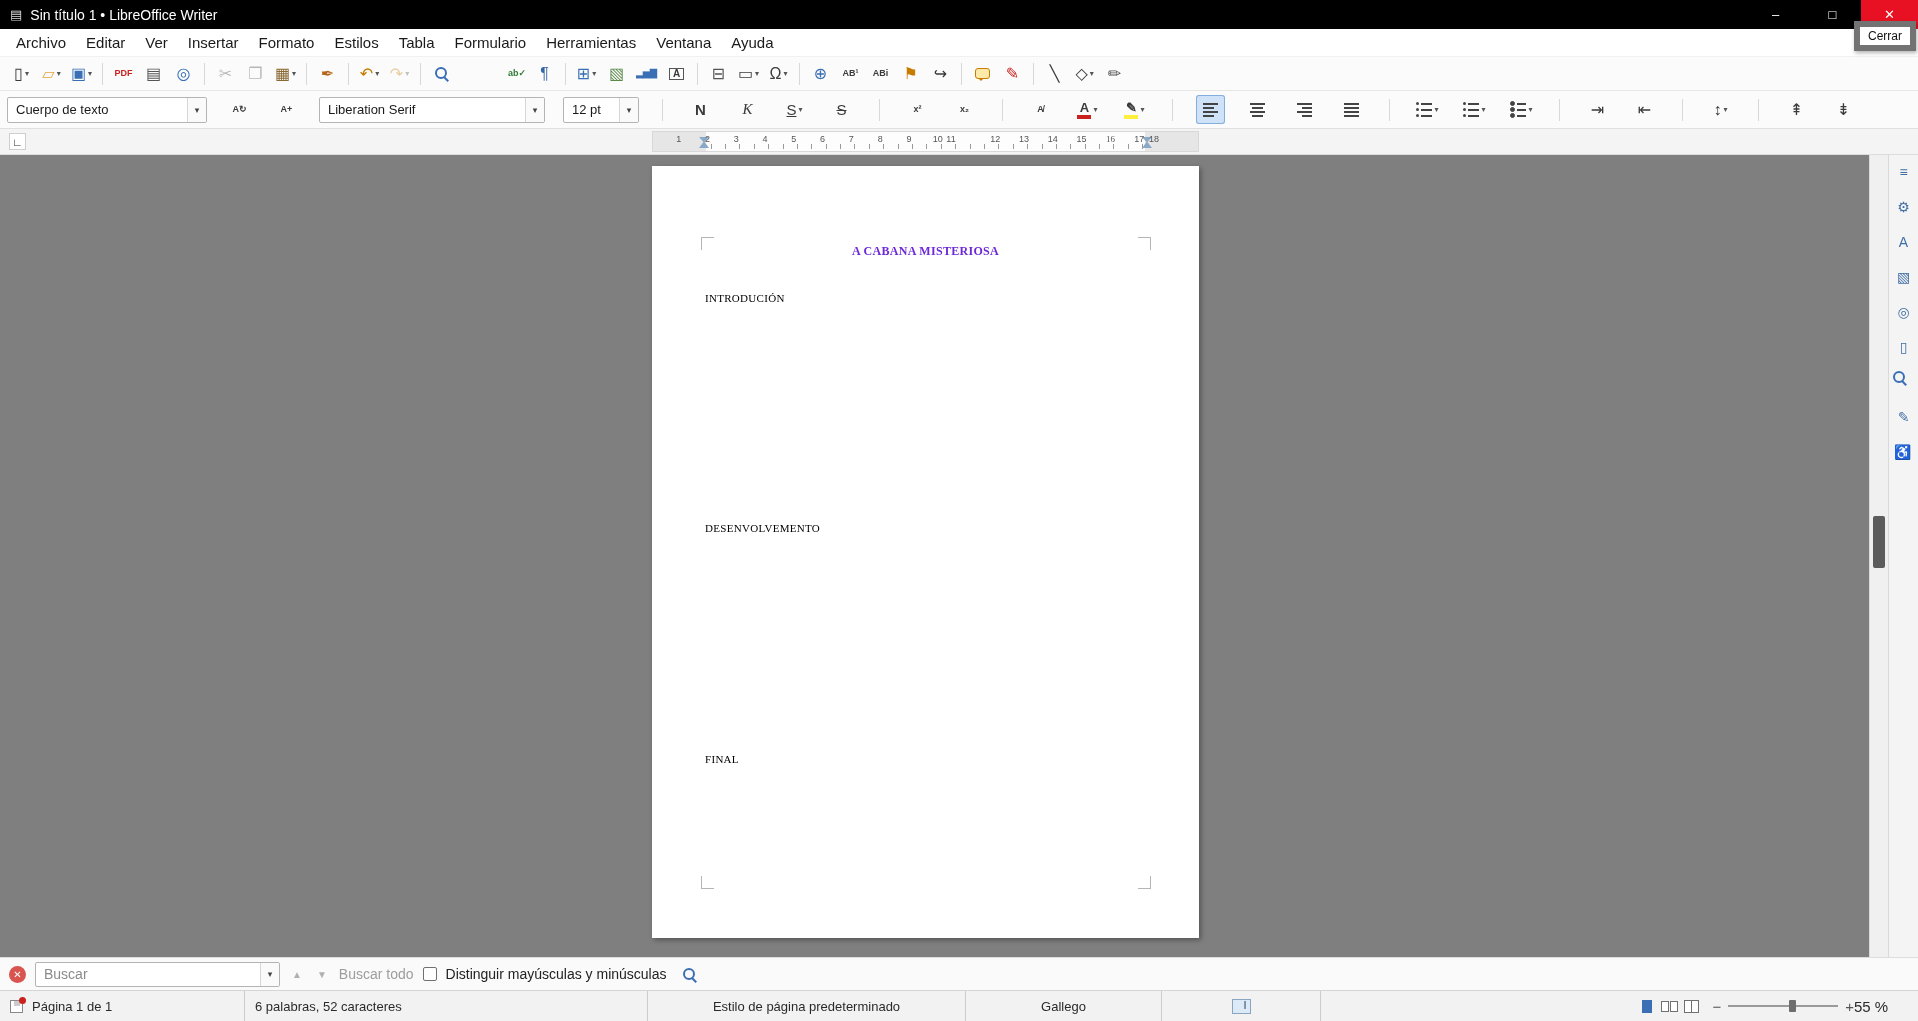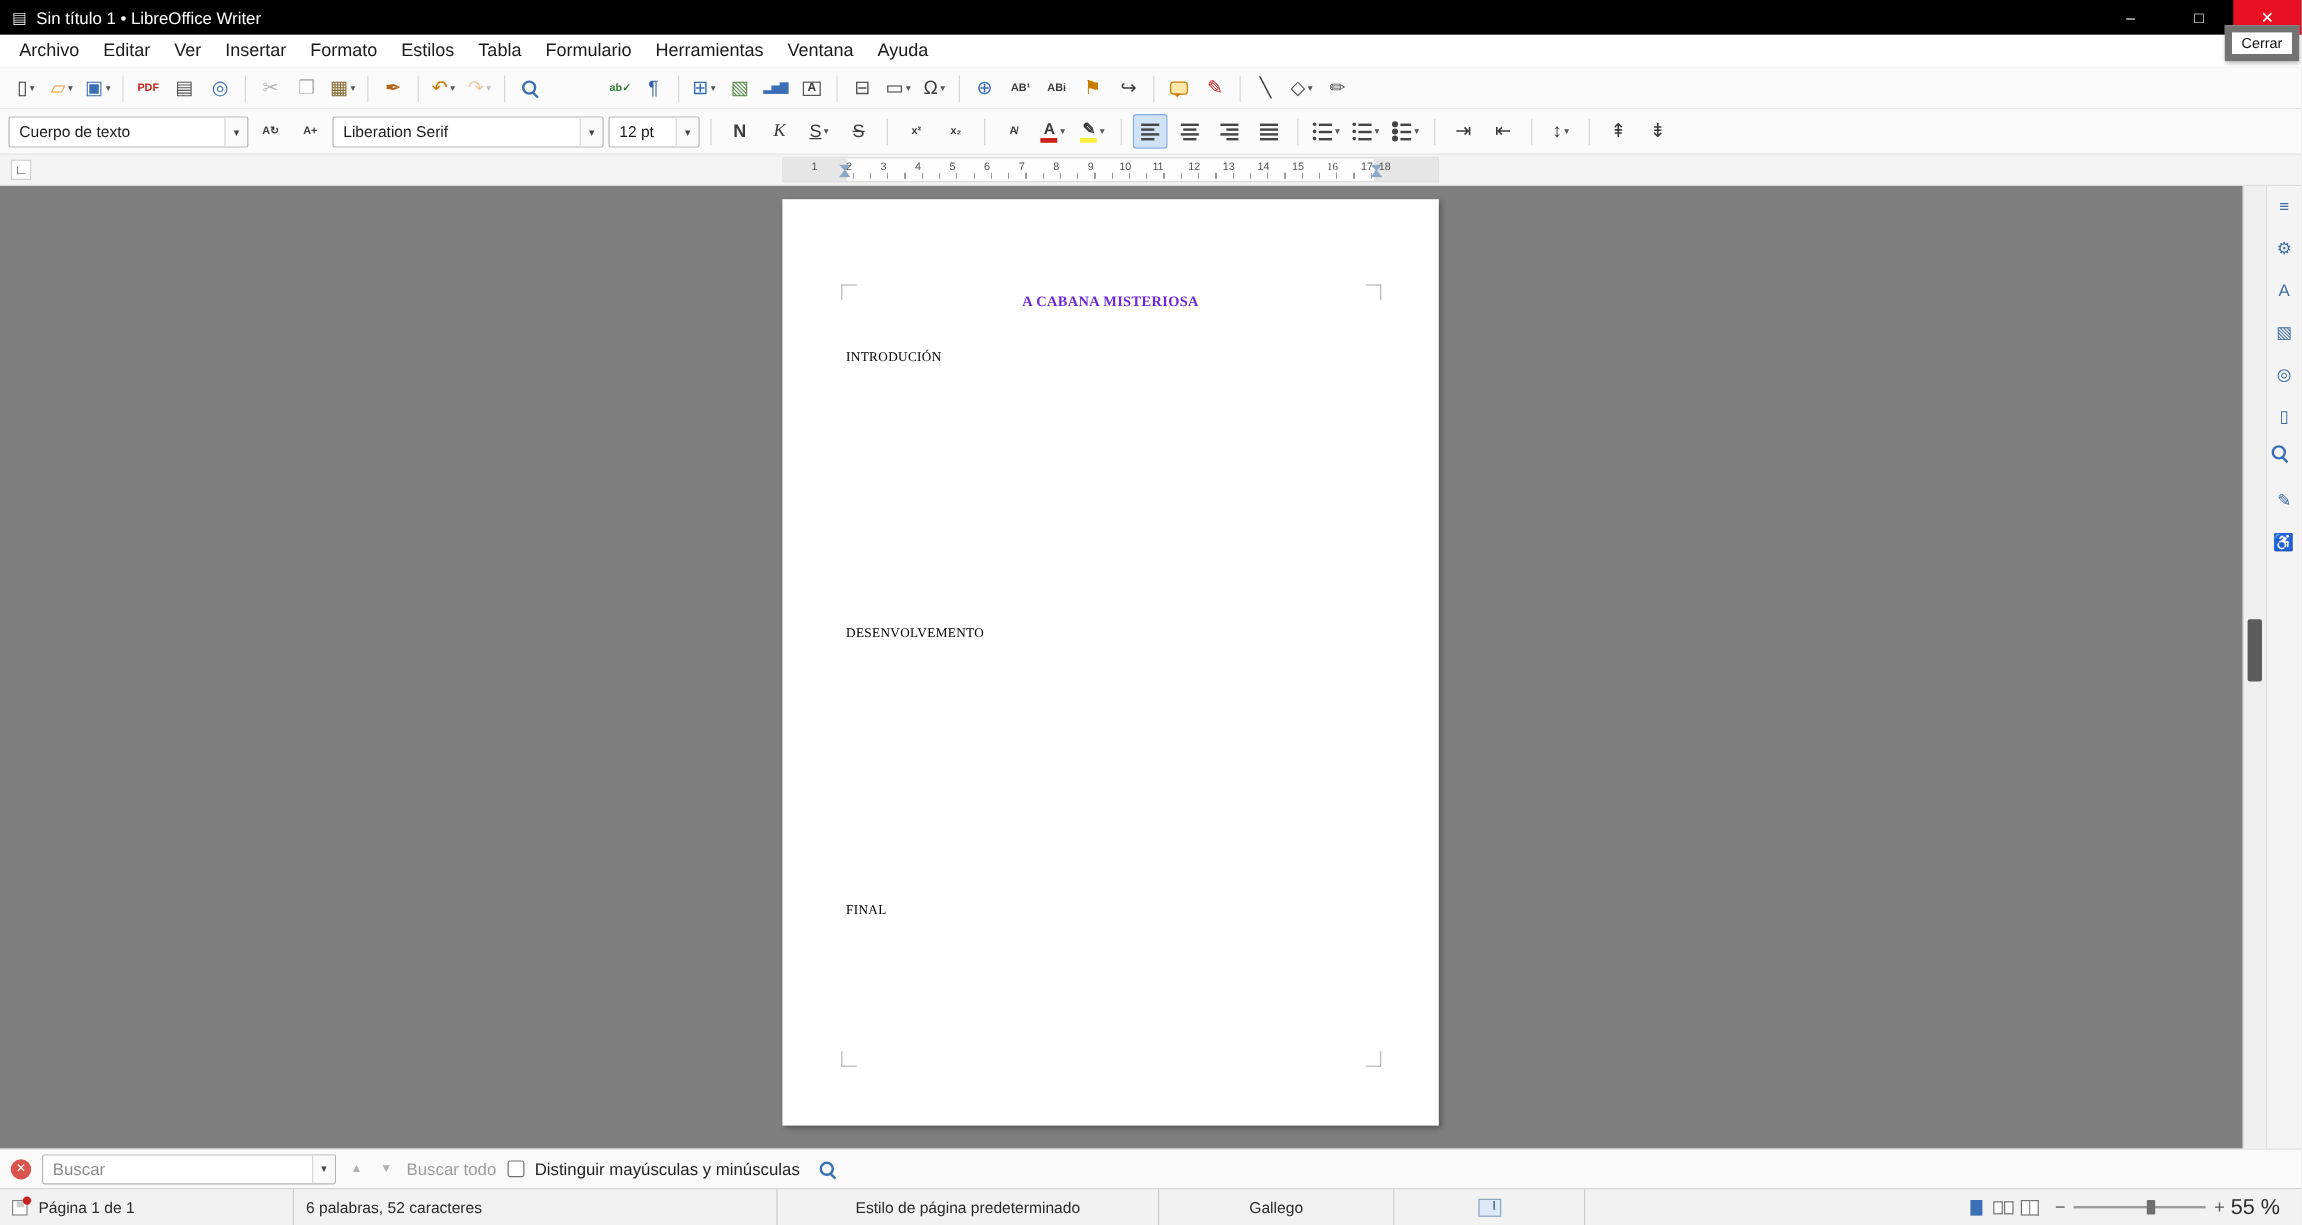--- a/index.html
+++ b/index.html
@@ -13,21 +13,21 @@
   .winbtn{width:57px;height:29px;display:flex;align-items:center;justify-content:center;font-size:13px;color:#fff;cursor:default}
   .winbtn.close{background:#e81123}
   .tooltip{position:absolute;top:21px;right:2px;background:#fff;border:6px solid #737373;color:#111;font-size:12px;padding:2px 8px;z-index:50;box-shadow:1px 2px 4px rgba(0,0,0,.3)}
 
   
   .menubar{flex:0 0 28px;background:#fff;display:flex;align-items:center;padding-left:6px;font-size:15px;color:#1a1a1a;border-bottom:1px solid #f1f1f1}
   .menu-item{padding:3px 10px;border-radius:2px}
 
   
   .stdbar{flex:0 0 34px;background:#fbfbfb;border-bottom:1px solid #e6e6e6;display:flex;align-items:center;padding:0 7px;gap:1px}
-  .fmtbar{flex:0 0 38px;background:#fbfbfb;border-bottom:1px solid #e0e0e0;display:flex;align-items:center;padding:0 7px;gap:4px}
+  .fmtbar{flex:0 0 38px;background:#fbfbfb;border-bottom:1px solid #e0e0e0;display:flex;align-items:center;padding:0 7px;gap:18px}
   .tbtn{height:29px;min-width:29px;padding:0 3px;display:flex;align-items:center;justify-content:center;border-radius:3px;color:#3a3a3a}
   .tbtn.active{background:#cfe2f8;box-shadow:inset 0 0 0 1px #84aede}
   .tbtn.disabled{opacity:.35}
   .glyph{font-size:16px;line-height:1}
   .glyph.small{font-size:9px;font-weight:700;letter-spacing:0}
   .glyph.boxed{border:1px solid #555;padding:0 3px;font-size:10px;font-weight:700}
   .glyph.b{font-size:15px;font-weight:700}
   .glyph.i{font-size:15px;font-style:italic;font-family:"Liberation Serif",serif}
   .glyph.u{font-size:15px;text-decoration:underline}
   .glyph.st{font-size:15px;text-decoration:line-through}
@@ -116,21 +116,21 @@
   .vm{width:18px;height:18px;margin:0 2px;display:flex;align-items:center;justify-content:center;gap:1px}
   .vm::before,.vm::after{content:"";display:block}
   .single-page-view::before{width:10px;height:13px;background:#3a6fb5}
   .single-page-view::after{display:none}
   .multi-page-view::before,.multi-page-view::after{width:6px;height:9px;border:1px solid #707070;background:#fff}
   .book-view::before,.book-view::after{width:6px;height:11px;border:1px solid #707070;background:#fff}
   .book-view::after{border-left:0;margin-left:-1px}
   .zoom{display:flex;align-items:center;color:#555;font-size:15px}
   .ztrack{width:110px;height:2px;background:#9a9a9a;position:relative;margin:0 7px}
   .zthumb{position:absolute;left:55%;top:-5px;width:7px;height:12px;background:#6e6e6e;border-radius:1px}
-  .zoomval{width:64px;text-align:center;padding-right:13px;font-size:18px;color:#2a2a2a}
+  .zoomval{width:64px;text-align:left;padding-right:13px;font-size:15px;color:#2a2a2a}
 </style>
 </head>
 <body>
 
 <div class="app">
 
   <div class="titlebar">
     <span class="tb-icon">▤</span>
     <span>Sin título 1 • LibreOffice Writer</span>
     <span class="tb-spacer"></span>
@@ -414,21 +414,21 @@
     <span class="rnum" style="left: 18.7px;">1</span>
         <span class="rnum" style="left: 47.48px;">2</span>
         <span class="rnum" style="left: 76.26px;">3</span>
         <span class="rnum" style="left: 105.04px;">4</span>
         <span class="rnum" style="left: 133.82px;">5</span>
         <span class="rnum" style="left: 162.6px;">6</span>
         <span class="rnum" style="left: 191.38px;">7</span>
         <span class="rnum" style="left: 220.16px;">8</span>
         <span class="rnum" style="left: 248.94px;">9</span>
         <span class="rnum" style="left: 277.72px;">10</span>
-        <span class="rnum" style="left: 305px;">11</span>
+        <span class="rnum" style="left: 291px;">11</span>
         <span class="rnum" style="left: 335.28px;">12</span>
         <span class="rnum" style="left: 364.06px;">13</span>
         <span class="rnum" style="left: 392.84px;">14</span>
         <span class="rnum" style="left: 421.62px;">15</span>
         <span class="rnum" style="left: 450.4px; font-family: Liberation Serif, serif;">16</span>
         <span class="rnum" style="left: 479.18px;">17</span>
         <span class="rnum" style="left: 494px;">18</span>
       </div>
   </div>
 

